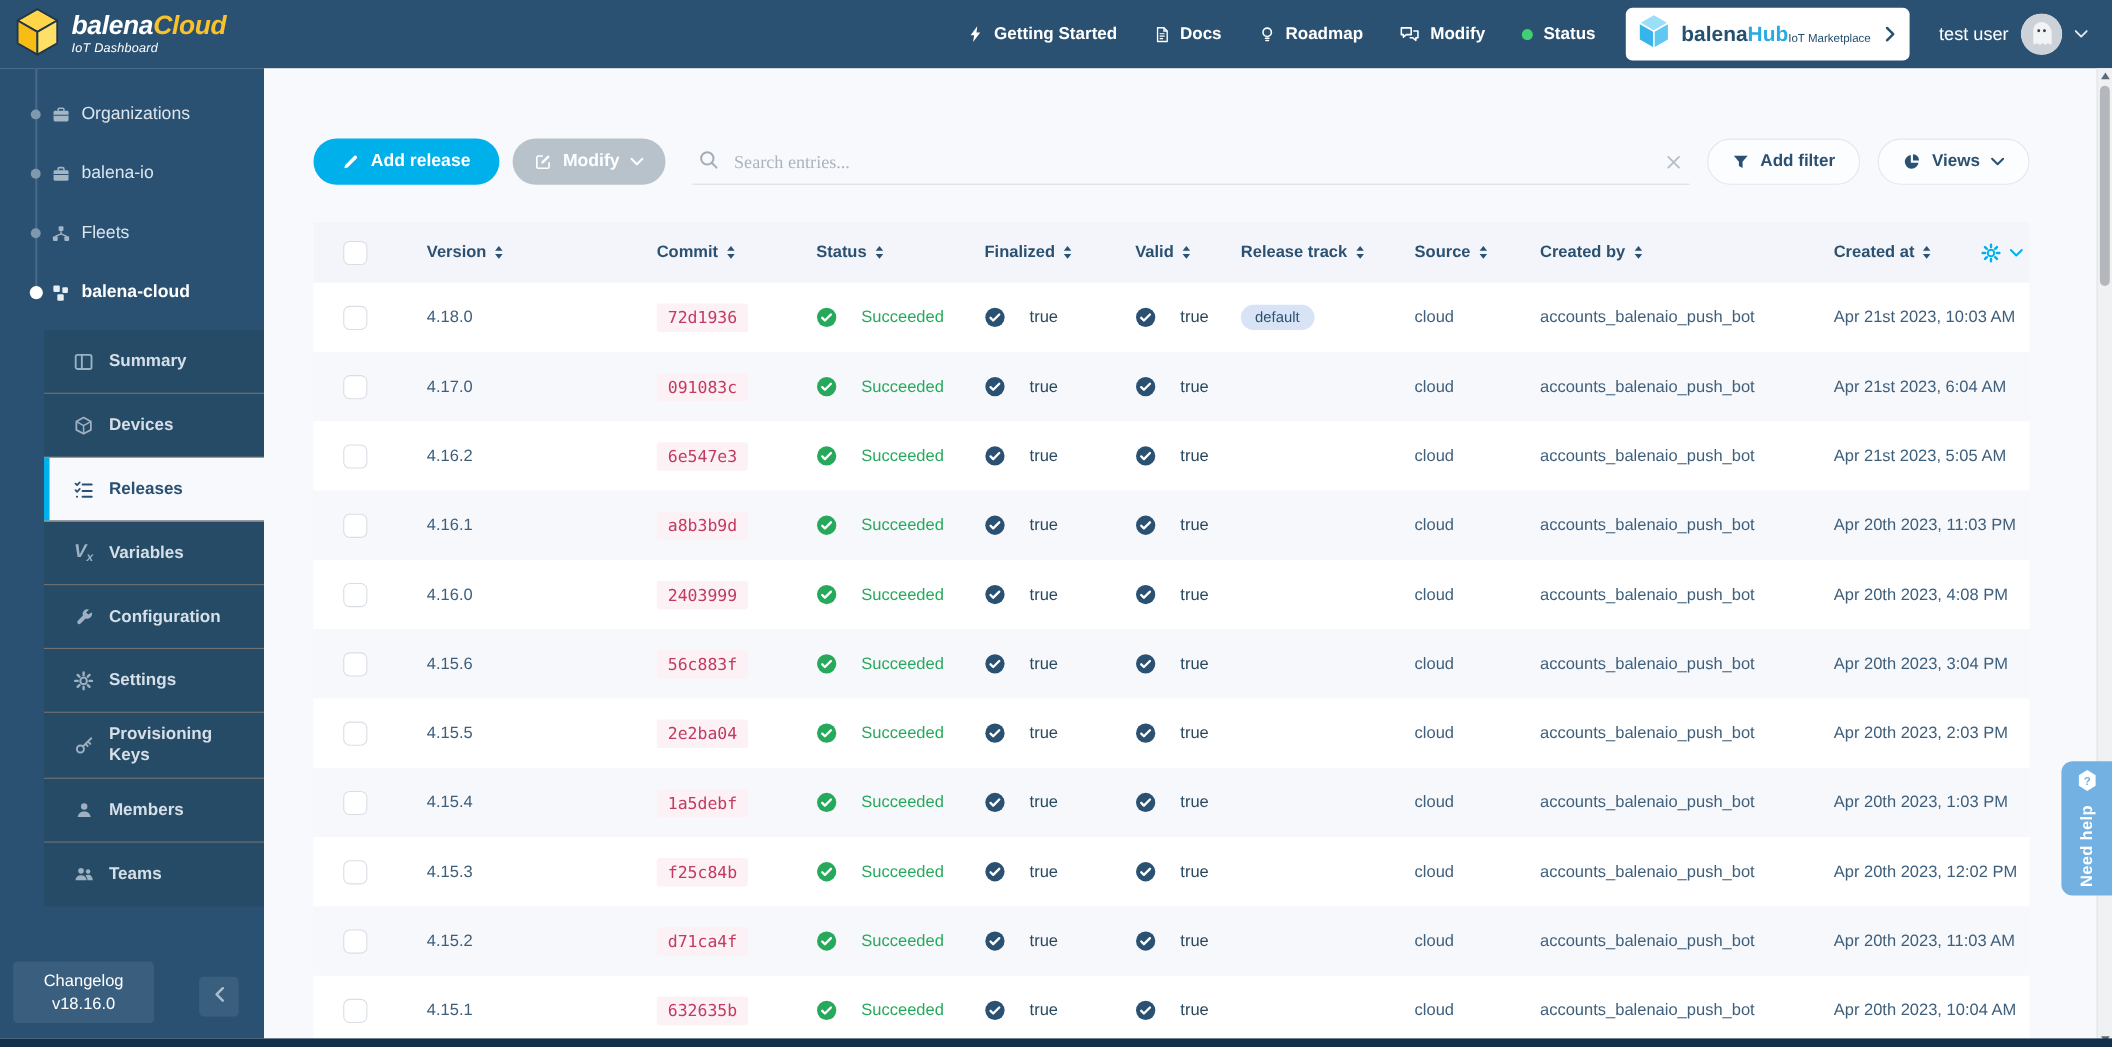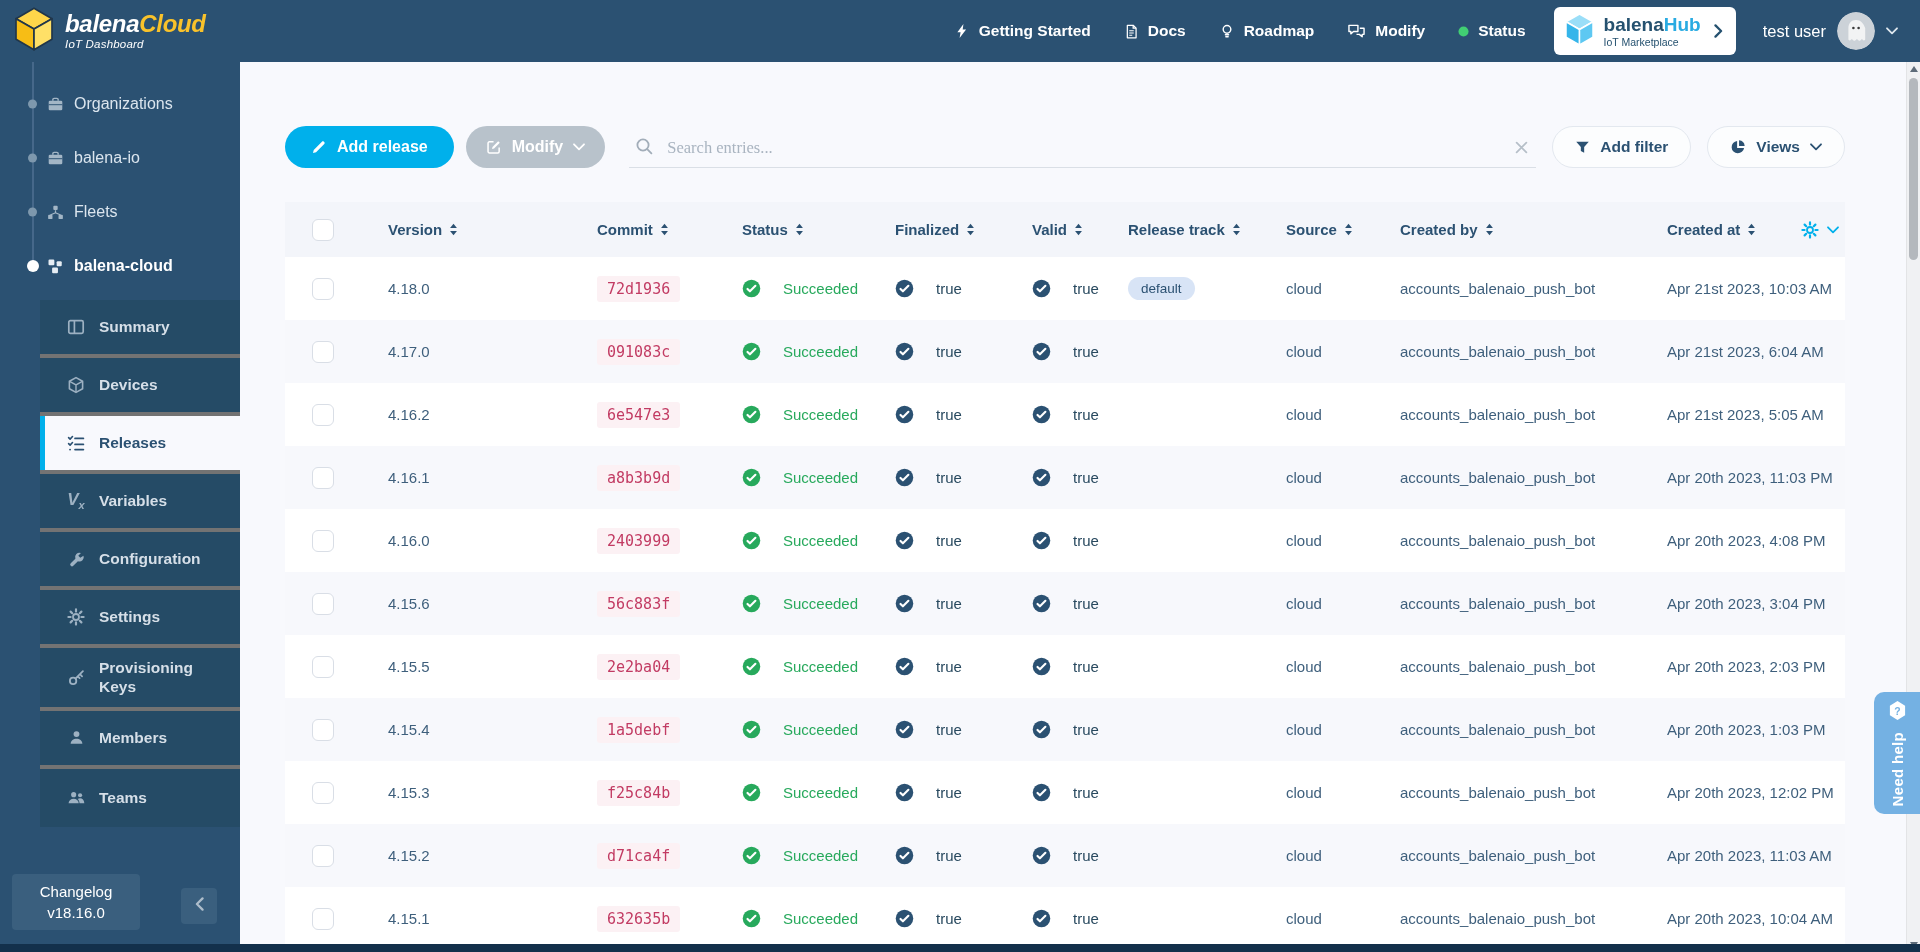--- a/index.html
+++ b/index.html
@@ -16,21 +16,21 @@
   .brand-text { display:flex; flex-direction:column; line-height:1;font-style:italic; }
   .brand-line1 { font-size:24px; font-weight:700; color:#fff; letter-spacing:-0.3px; }
   .brand-accent { color:#f9c22b; }
   .brand-sub { font-size:11.5px; color:#fff; margin-top:3px; letter-spacing:0.2px; }
   .nav-links { margin-left:auto; display:flex; align-items:center; gap:33px; margin-right:28px; }
   .nav-link { display:flex; align-items:center; gap:9px; color:#fff; font-size:15.5px;
     font-weight:600; cursor:pointer; }
   .nav-link .icon-slot { display:flex; color:#fff; }
   .hub-card { background:#fff; border-radius:6px; height:48px; display:flex; align-items:center;
     padding:0 13px 0 10px; gap:9px; margin-right:27px; cursor:pointer; }
-  .hub-text { display:flex; flex-direction:column; line-height:1; }
+  .hub-text { display:flex; flex-direction:row; line-height:1;align-items:flex-end; }
   .hub-line1 { font-size:19px; font-weight:700; color:#25516f; }
   .hub-accent { color:#29abe2; }
   .hub-sub { font-size:10.5px; color:#25516f; margin-top:3px; }
   .hub-chev { color:#25516f; display:flex; margin-left:4px; }
   .user-menu { display:flex; align-items:center; gap:11px; margin-right:22px; cursor:pointer; }
   .user-name { color:#fff; font-size:16.5px; }
   .avatar { width:38px; height:38px; border-radius:50%; overflow:hidden; display:flex; }
   .user-chev { color:#dfe7ee; display:flex; }
 
   
@@ -43,21 +43,21 @@
   .tree-dot { position:absolute; left:28px; top:50%; transform:translateY(-50%);
     width:9px; height:9px; border-radius:50%; background:#7e98ad; }
   .org-item .icon-slot { position:absolute; left:47px; display:flex; color:#a3b6c6; }
   .org-item.current { color:#fff; font-weight:700; }
   .org-item.current .tree-dot { width:12px; height:12px; left:27px; background:#fff; }
   .org-item.current .icon-slot { color:#e6edf3; }
   .submenu { margin:7px 0 0 40px; width:200px; background:#254b66; }
   .menu-item { min-height:58px; display:flex; align-items:center; gap:13px;
     padding:10px 6px 10px 26px; color:#d6dfe8; font-size:15.5px; font-weight:600;
     position:relative; cursor:pointer; }
-  .menu-item:not(:last-child) { border-bottom:4px solid #737373; }
+  .menu-item:not(:last-child) { border-bottom:1px solid #737373; }
   .menu-item .icon-slot { display:flex; color:#9db1c2; width:20px; justify-content:center; }
   .menu-label { max-width:122px; line-height:1.25; }
   .menu-item.active { background:#f8f9fd; color:#2b5172; }
   .menu-item.active .icon-slot { color:#2b5172; }
   .menu-item.active::before { content:""; position:absolute; left:0; top:0; bottom:0;
     width:5px; background:#00b0eb; }
   .vx-glyph { font-size:17px; font-weight:700; font-style:italic; }
   .vx-glyph sub { font-size:11px; }
   .changelog-btn { position:absolute; left:12px; bottom:14px; width:128px; padding:7px 0;
     background:#3a5f7e; border-radius:4px; color:#fff; font-size:15px; text-align:center;

